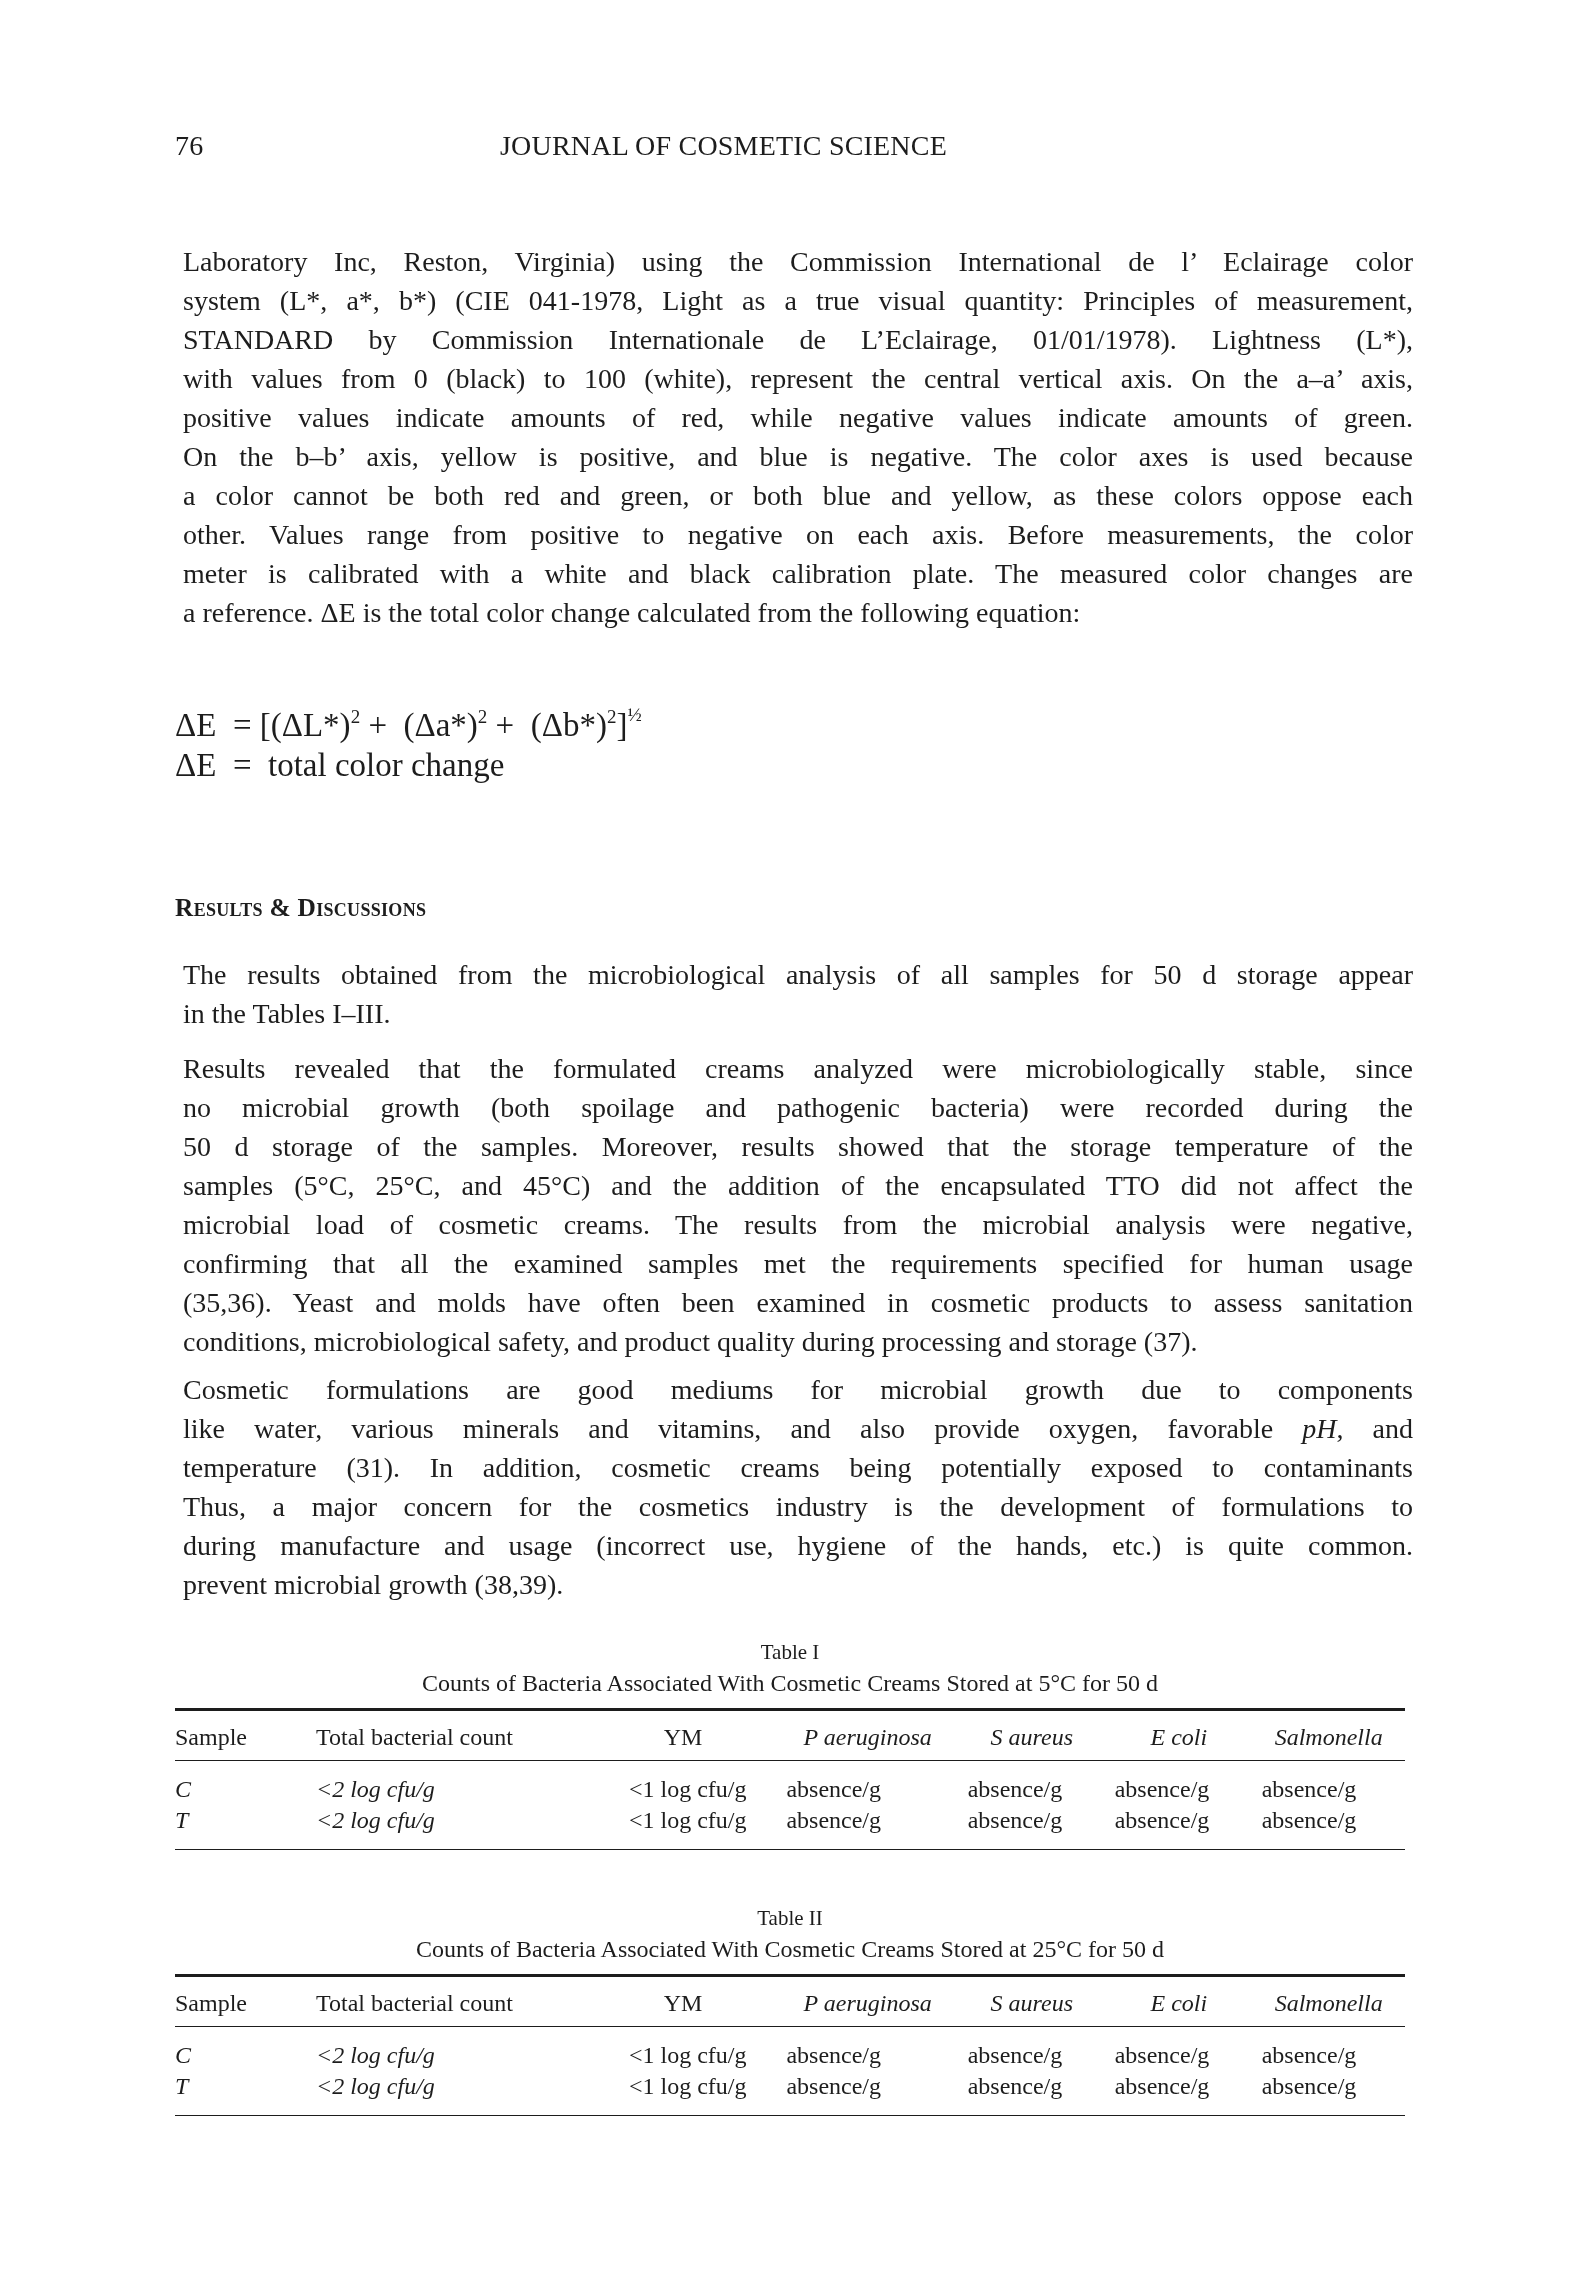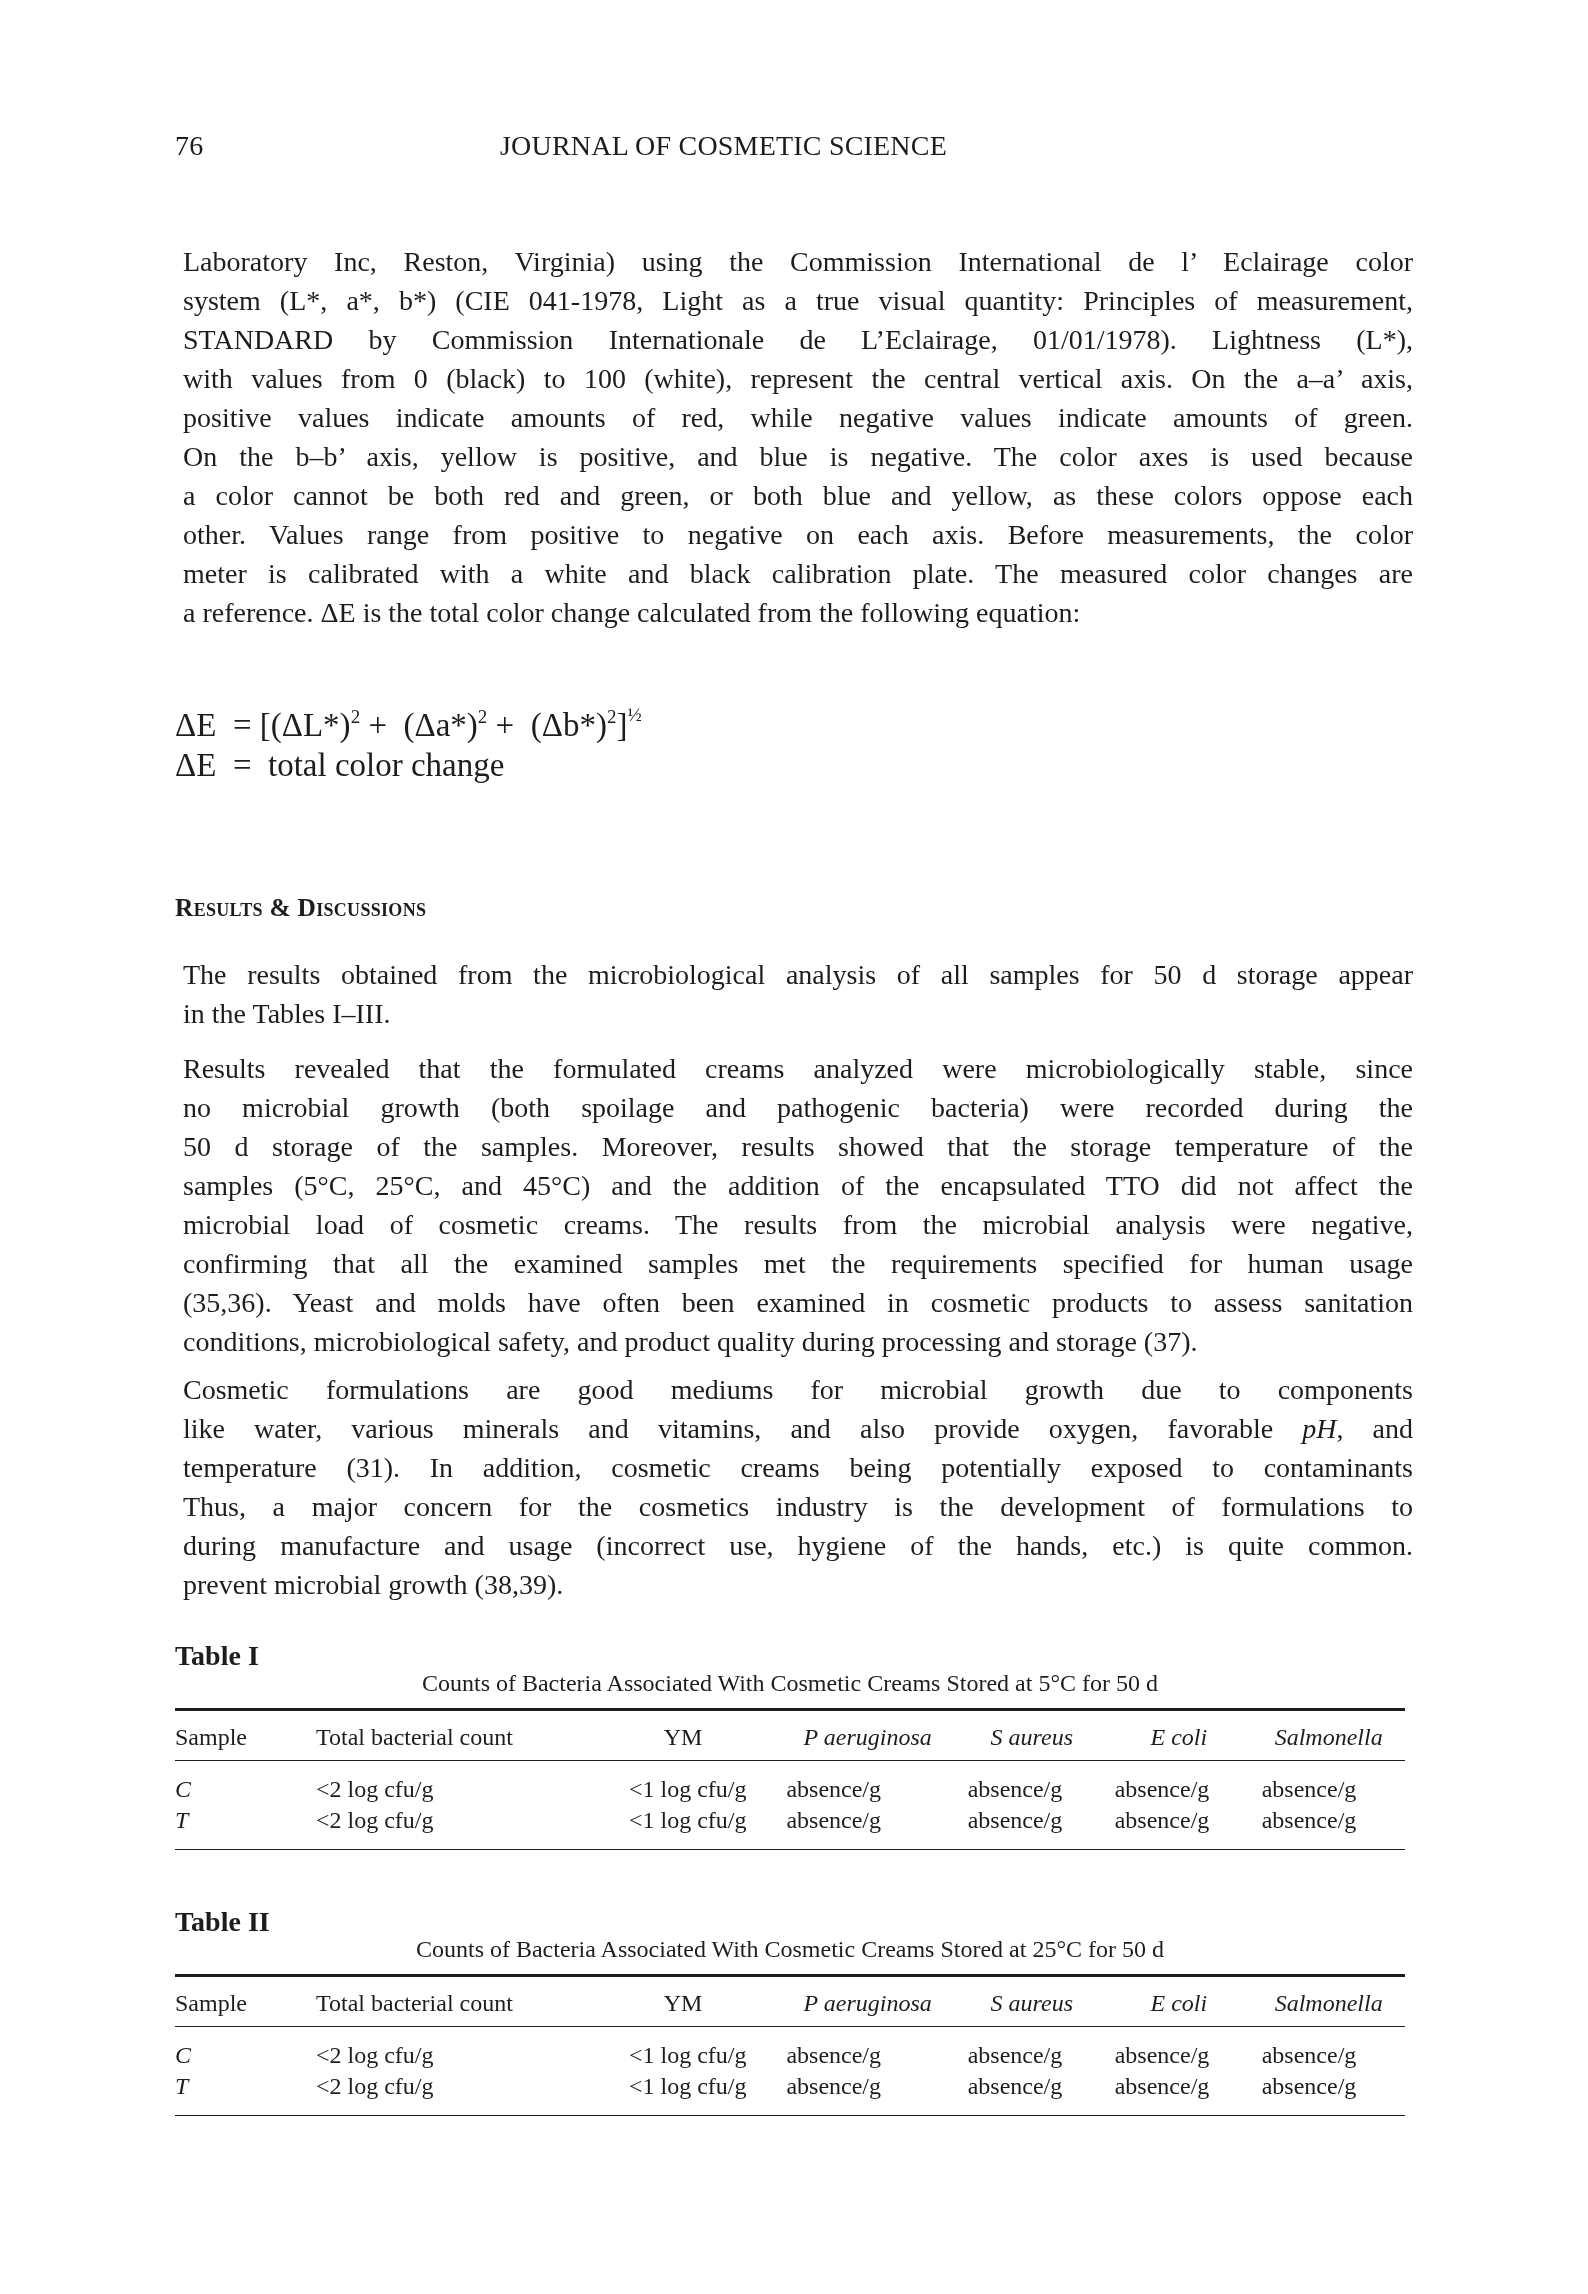--- a/index.html
+++ b/index.html
@@ -31,36 +31,36 @@
     }
     .eq sup { font-size: 19px; vertical-align: 13px; }
     .eq .frac { font-size: 19px; vertical-align: 15px; }
 
     .section-heading {
       position: absolute; left: 0; top: 893px; font-size: 25.4px; font-weight: bold;
       letter-spacing: 0.3px; font-variant: small-caps;
     }
 
     .table-block { position: absolute; left: 0; width: 1230px; }
-    .table-label { text-align: left; font-size: 28px; font-weight: bold; height: 30px; }
+    .table-label { text-align: center; font-size: 21px; font-weight: normal; height: 30px; }
     .table-caption { text-align: center; font-size: 24px; height: 38px; }
     table.data-table {
       width: 1230px; border-collapse: collapse; font-size: 24px;
       border-top: 3.8px solid #1d1d1d; border-bottom: 1.9px solid #1d1d1d;
     }
     table.data-table th {
       font-weight: normal; padding: 13px 0 9.4px 0; border-bottom: 1.9px solid #1d1d1d;
       text-align: center; white-space: nowrap;
     }
     table.data-table td { padding: 0; height: 31px; white-space: nowrap; }
     table.data-table tr.first td { padding-top: 13px; }
     table.data-table tr.last td { padding-bottom: 13px; }
     th.c0, td.c0 { text-align: left !important; width: 122px; }
     th.c1 { width: 273px; text-align: left !important; padding-left: 19px !important; }
-    td.c1 { padding-left: 19px !important; }
+    td.c1 { padding-left: 19px !important; font-style: italic; }
     th.c2 { width: 188px; }
     td.c2 { padding-left: 40px !important; }
     .it { font-style: italic; }
     td.abs { padding-left: 9.4px !important; }
   </style>
 </head>
 <body>
 
 <div class="page">
 

